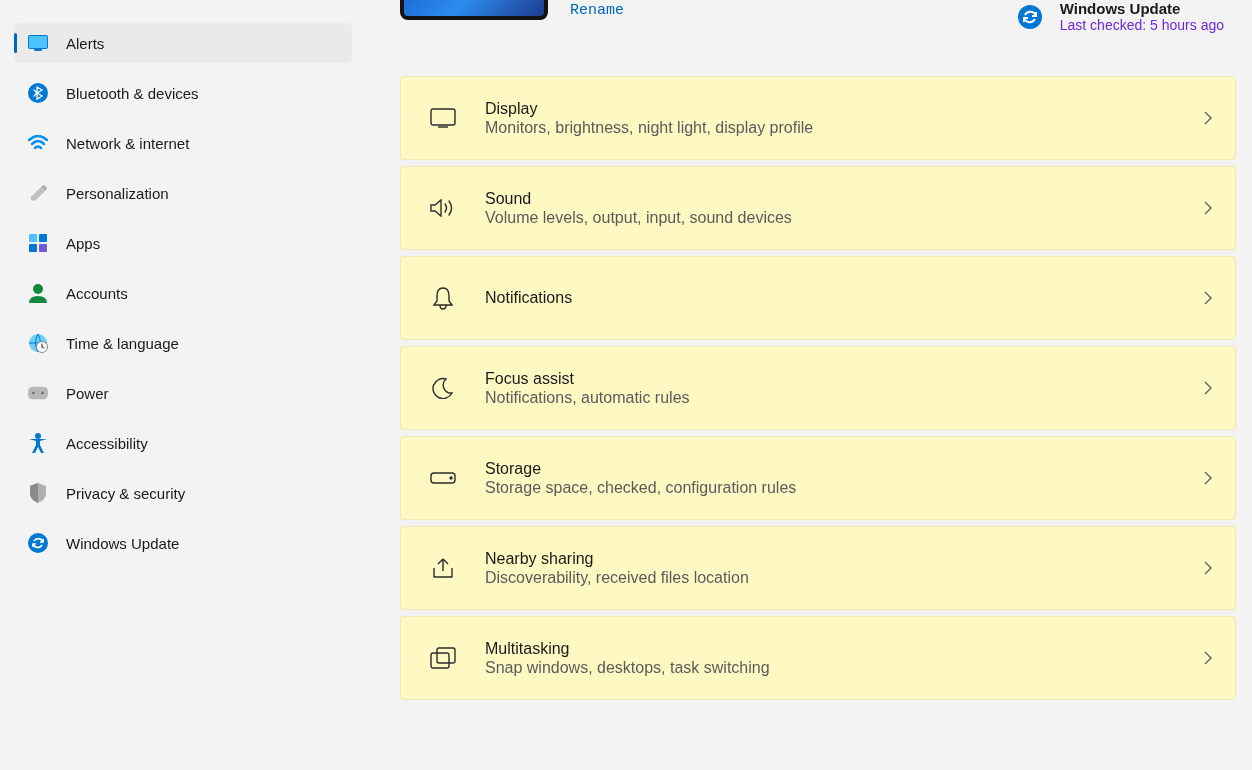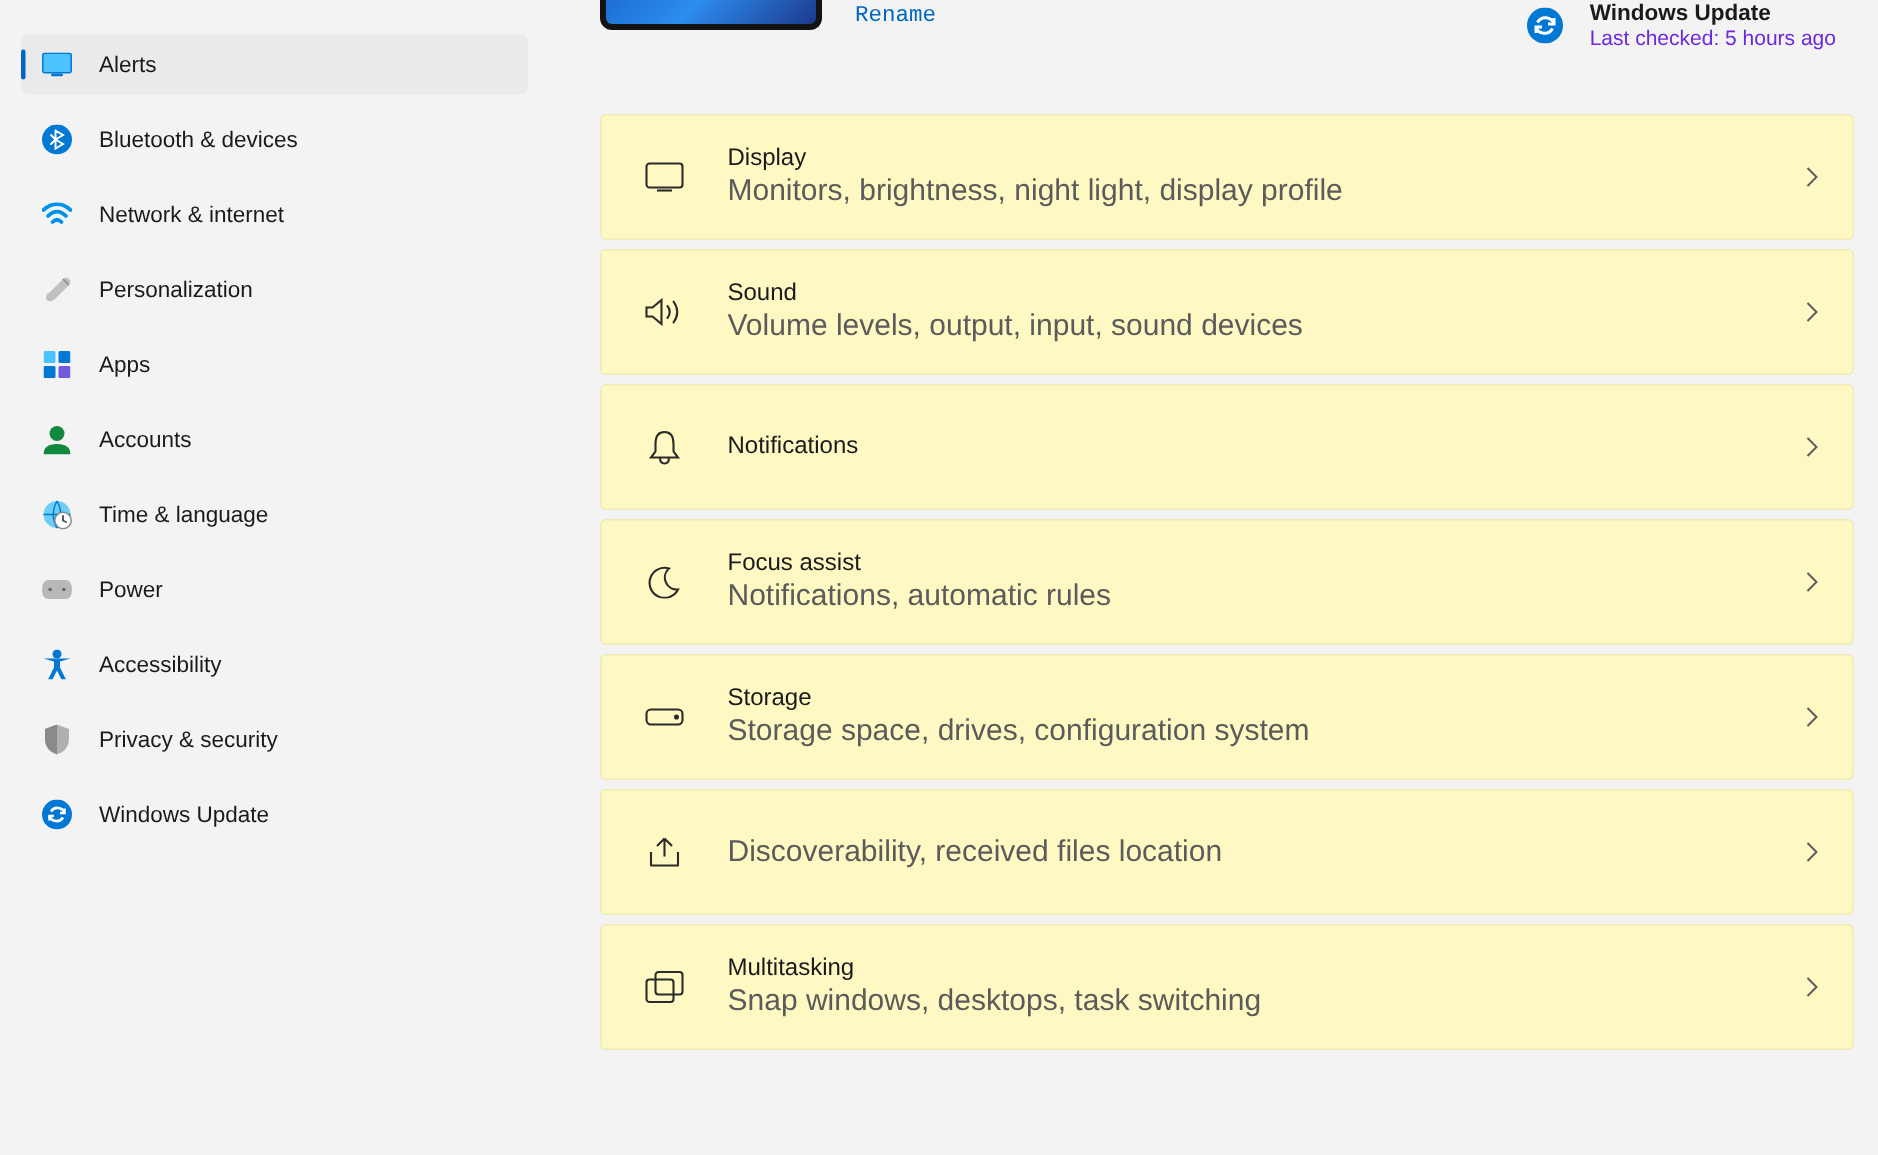--- a/index.html
+++ b/index.html
@@ -148,21 +148,21 @@
   justify-content: center;
   flex-shrink: 0;
   color: #2b2b2b;
 }
 .card .card-text { flex: 1; }
 .card .card-title {
   font-size: 16px;
   color: #1a1a1a;
 }
 .card .card-sub {
-  font-size: 20px;
+  font-size: 16px;
   color: #5b5b5b;
   margin-top: 1px;
 }
 .chevron {
   color: #5b5b5b;
 }
 svg { display: block; }
 </style>
 </head>
 <body>
@@ -387,37 +387,38 @@
 
     <div class="card">
       <span class="card-icon">
         <svg width="26" height="12" viewBox="0 0 26 12" stroke="#2b2b2b" stroke-width="1.4" fill="none">
             <rect x="1" y="1" width="24" height="10" rx="3"></rect>
             <circle cx="21" cy="6" r="1" fill="#2b2b2b"></circle>
           </svg>
       </span>
       <div class="card-text">
         <div class="card-title">Storage</div>
-        <div class="card-sub">Storage space, drives, configuration system</div>
+        <div class="card-sub">Storage space, checked, configuration rules</div>
       </div>
       <span class="chevron">
         <svg width="10" height="16" viewBox="0 0 10 16">
             <path d="M2 2 L8 8 L2 14" stroke="#5b5b5b" stroke-width="1.3" fill="none"></path>
           </svg>
       </span>
     </div>
 
     <div class="card">
       <span class="card-icon">
         <svg width="24" height="22" viewBox="0 0 24 22" stroke="#2b2b2b" stroke-width="1.4" fill="none" stroke-linejoin="round">
             <path d="M3 11 L3 20 L21 20 L21 11"></path>
             <path d="M12 2 L12 14 M12 2 L7 7 M12 2 L17 7"></path>
           </svg>
       </span>
       <div class="card-text">
+        <div class="card-title">Nearby sharing</div>
         <div class="card-sub">Discoverability, received files location</div>
       </div>
       <span class="chevron">
         <svg width="10" height="16" viewBox="0 0 10 16">
             <path d="M2 2 L8 8 L2 14" stroke="#5b5b5b" stroke-width="1.3" fill="none"></path>
           </svg>
       </span>
     </div>
 
     <div class="card">

